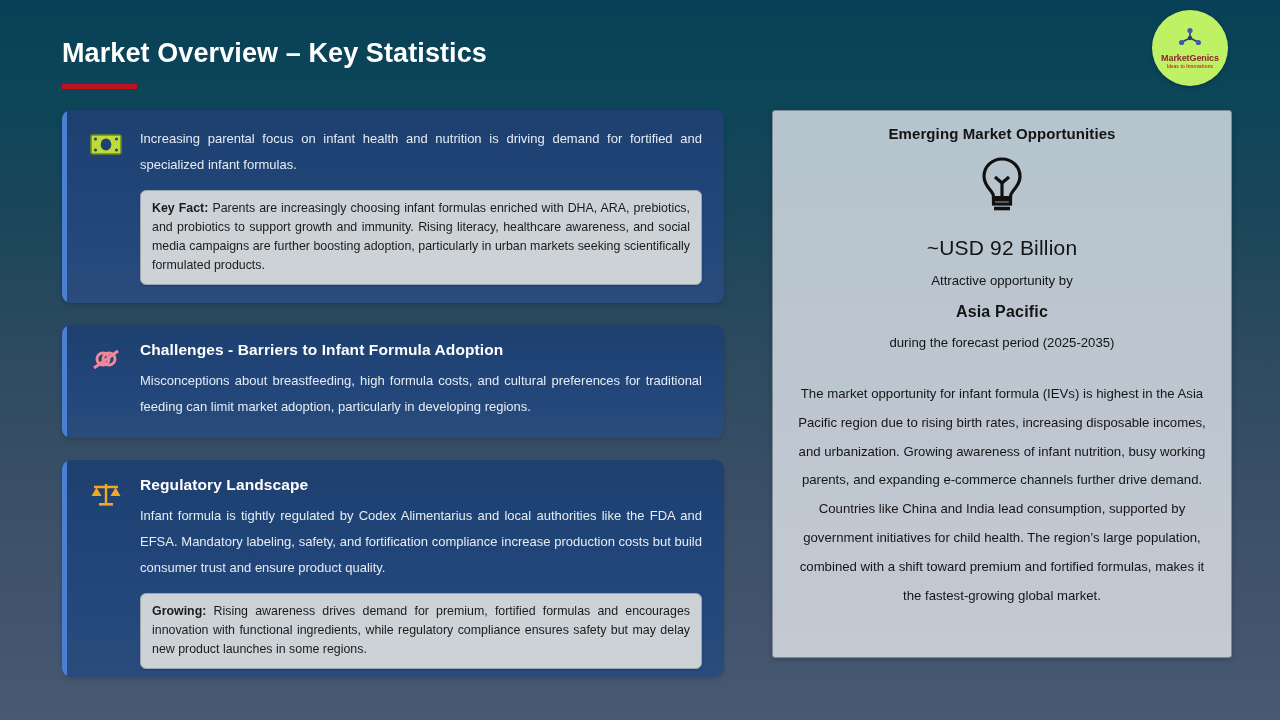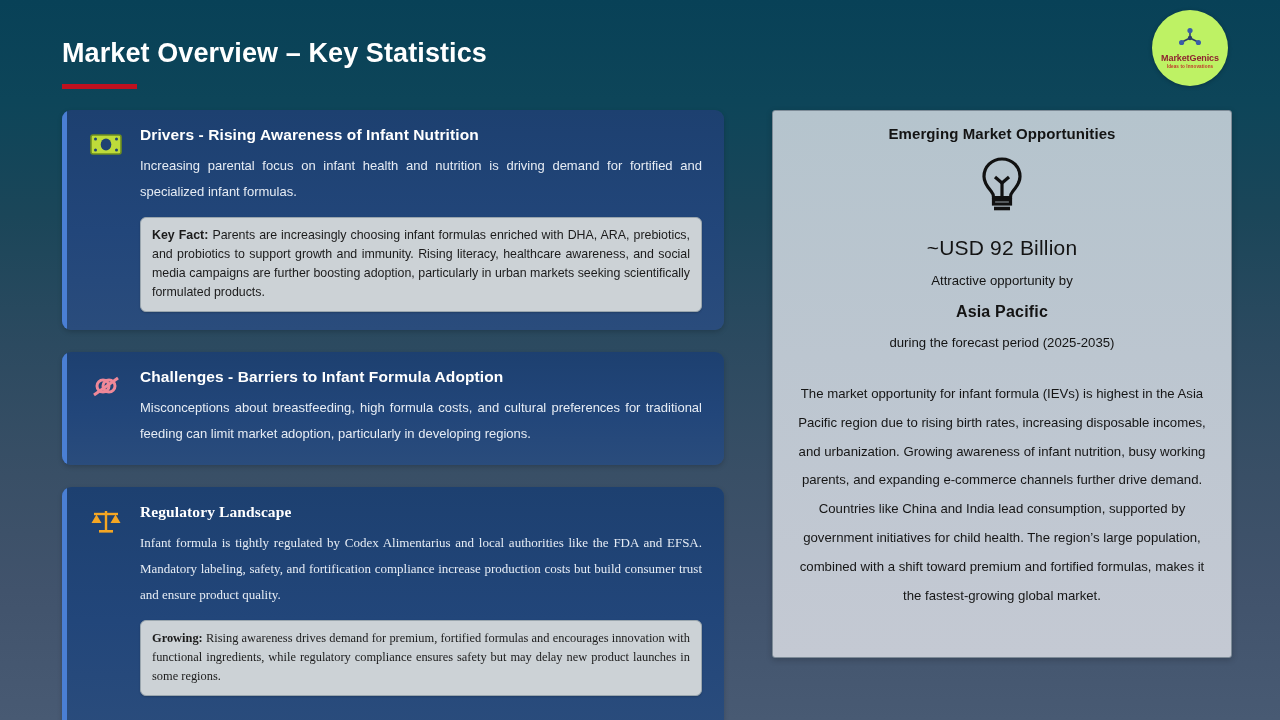--- a/index.html
+++ b/index.html
@@ -129,21 +129,21 @@
     border-radius: 6px;
     padding: 8px 11px 9px 11px;
     font-size: 12.4px;
     line-height: 19px;
     color: #1b1b1b;
     text-align: justify;
     box-shadow: 0 1px 2px rgba(0,0,0,0.18);
   }
   .callout b { font-weight: bold; }
 
-  #card-regulatory { padding-bottom: 34px; font-family: Liberation Serif, serif; }
+  #card-regulatory { padding-bottom: 8px; }
 
   
   #opportunity-panel {
     position: absolute;
     left: 772px;
     top: 110px;
     width: 460px;
     height: 548px;
     background: linear-gradient(180deg, #b5c4cd 0%, #bcc6d0 45%, #c4c9d3 100%);
     border: 1px solid #7d8b97;
@@ -216,21 +216,20 @@
     <div class="card-icon">
       <svg width="32" height="24" viewBox="0 0 32 24">
         <rect x="1" y="2" width="30" height="19" rx="2" fill="#bedb3a" stroke="#6f8f1e" stroke-width="1.6"></rect>
         <ellipse cx="16" cy="11.5" rx="5.3" ry="6" fill="#1f4272"></ellipse>
         <circle cx="5.5" cy="6" r="1.5" fill="#1f4272"></circle>
         <circle cx="26.5" cy="6" r="1.5" fill="#1f4272"></circle>
         <circle cx="5.5" cy="17" r="1.5" fill="#1f4272"></circle>
         <circle cx="26.5" cy="17" r="1.5" fill="#1f4272"></circle>
       </svg>
     </div>
-    <div class="card-title">Drivers - Rising Awareness of Infant Nutrition</div>
     <div class="card-body">Increasing parental focus on infant health and nutrition is driving demand for fortified and specialized infant formulas.</div>
     <div class="callout">
       <b>Key Fact:</b><span> Parents are increasingly choosing infant formulas enriched with DHA, ARA, prebiotics, and probiotics to support growth and immunity. Rising literacy, healthcare awareness, and social media campaigns are further boosting adoption, particularly in urban markets seeking scientifically formulated products.</span>
     </div>
   </div>
 
   <div class="info-card" id="card-challenges">
     <div class="accent-bar"></div>
     <div class="card-icon">
       <svg width="32" height="28" viewBox="0 0 32 28">

